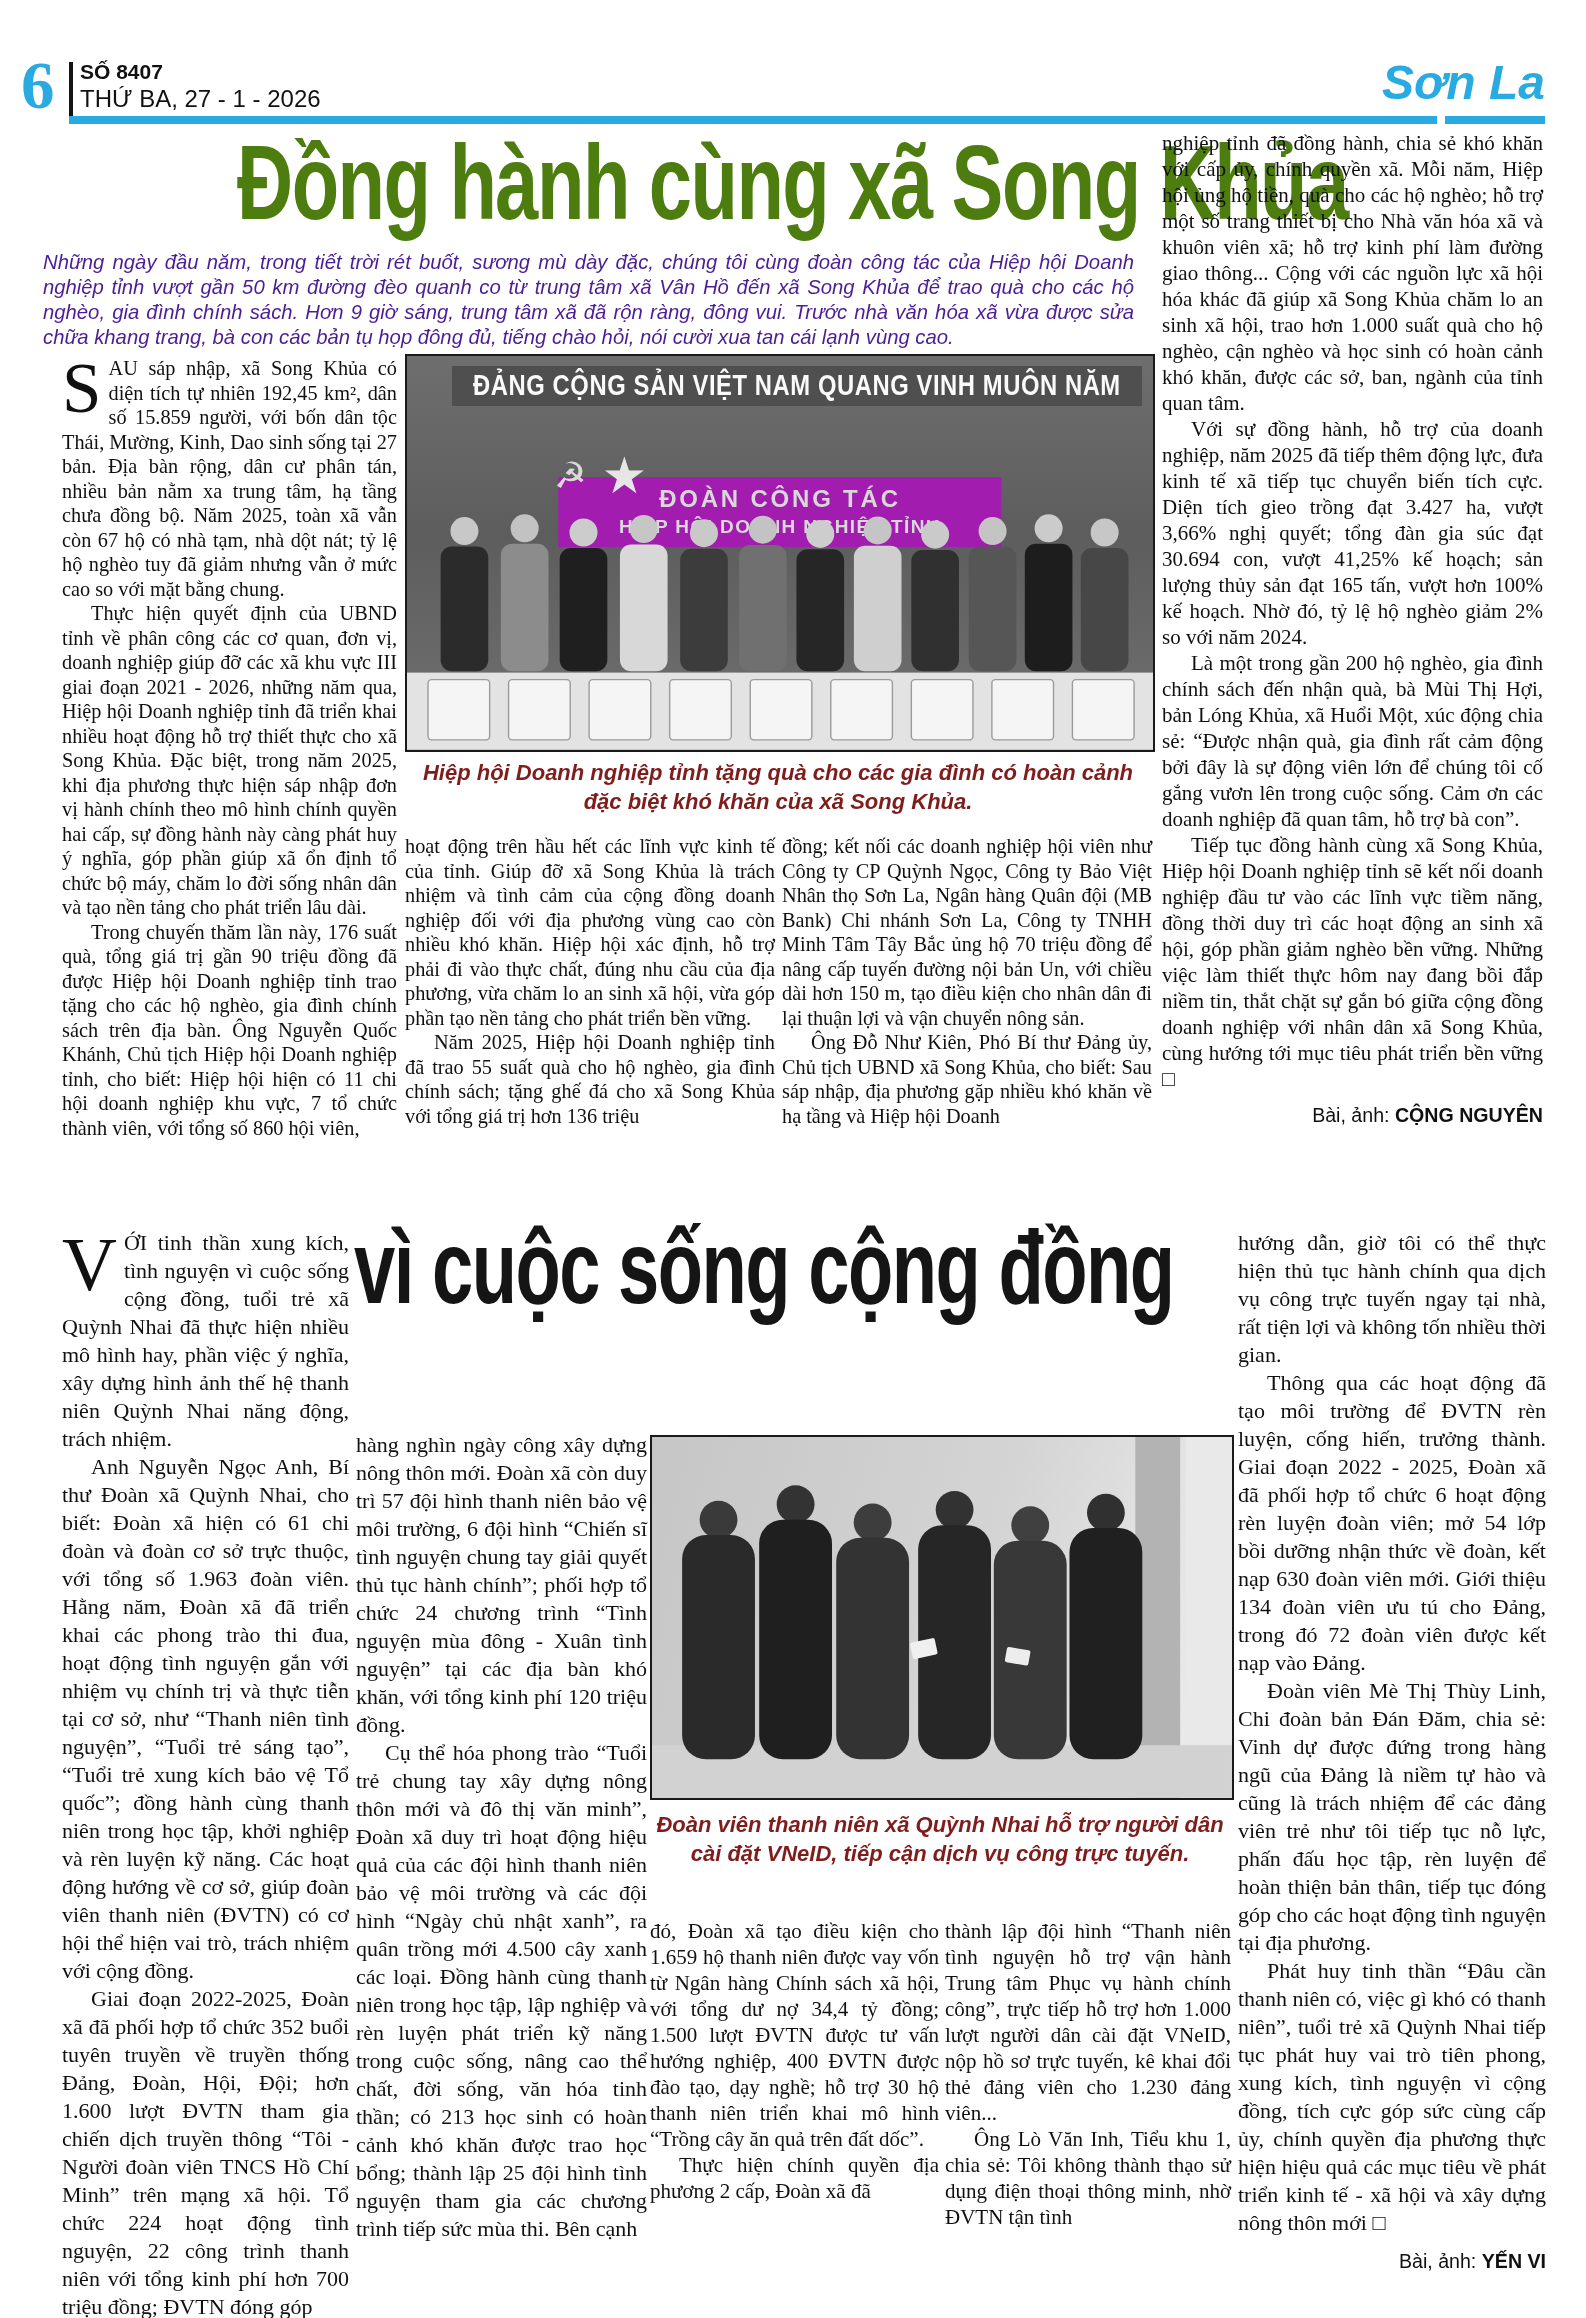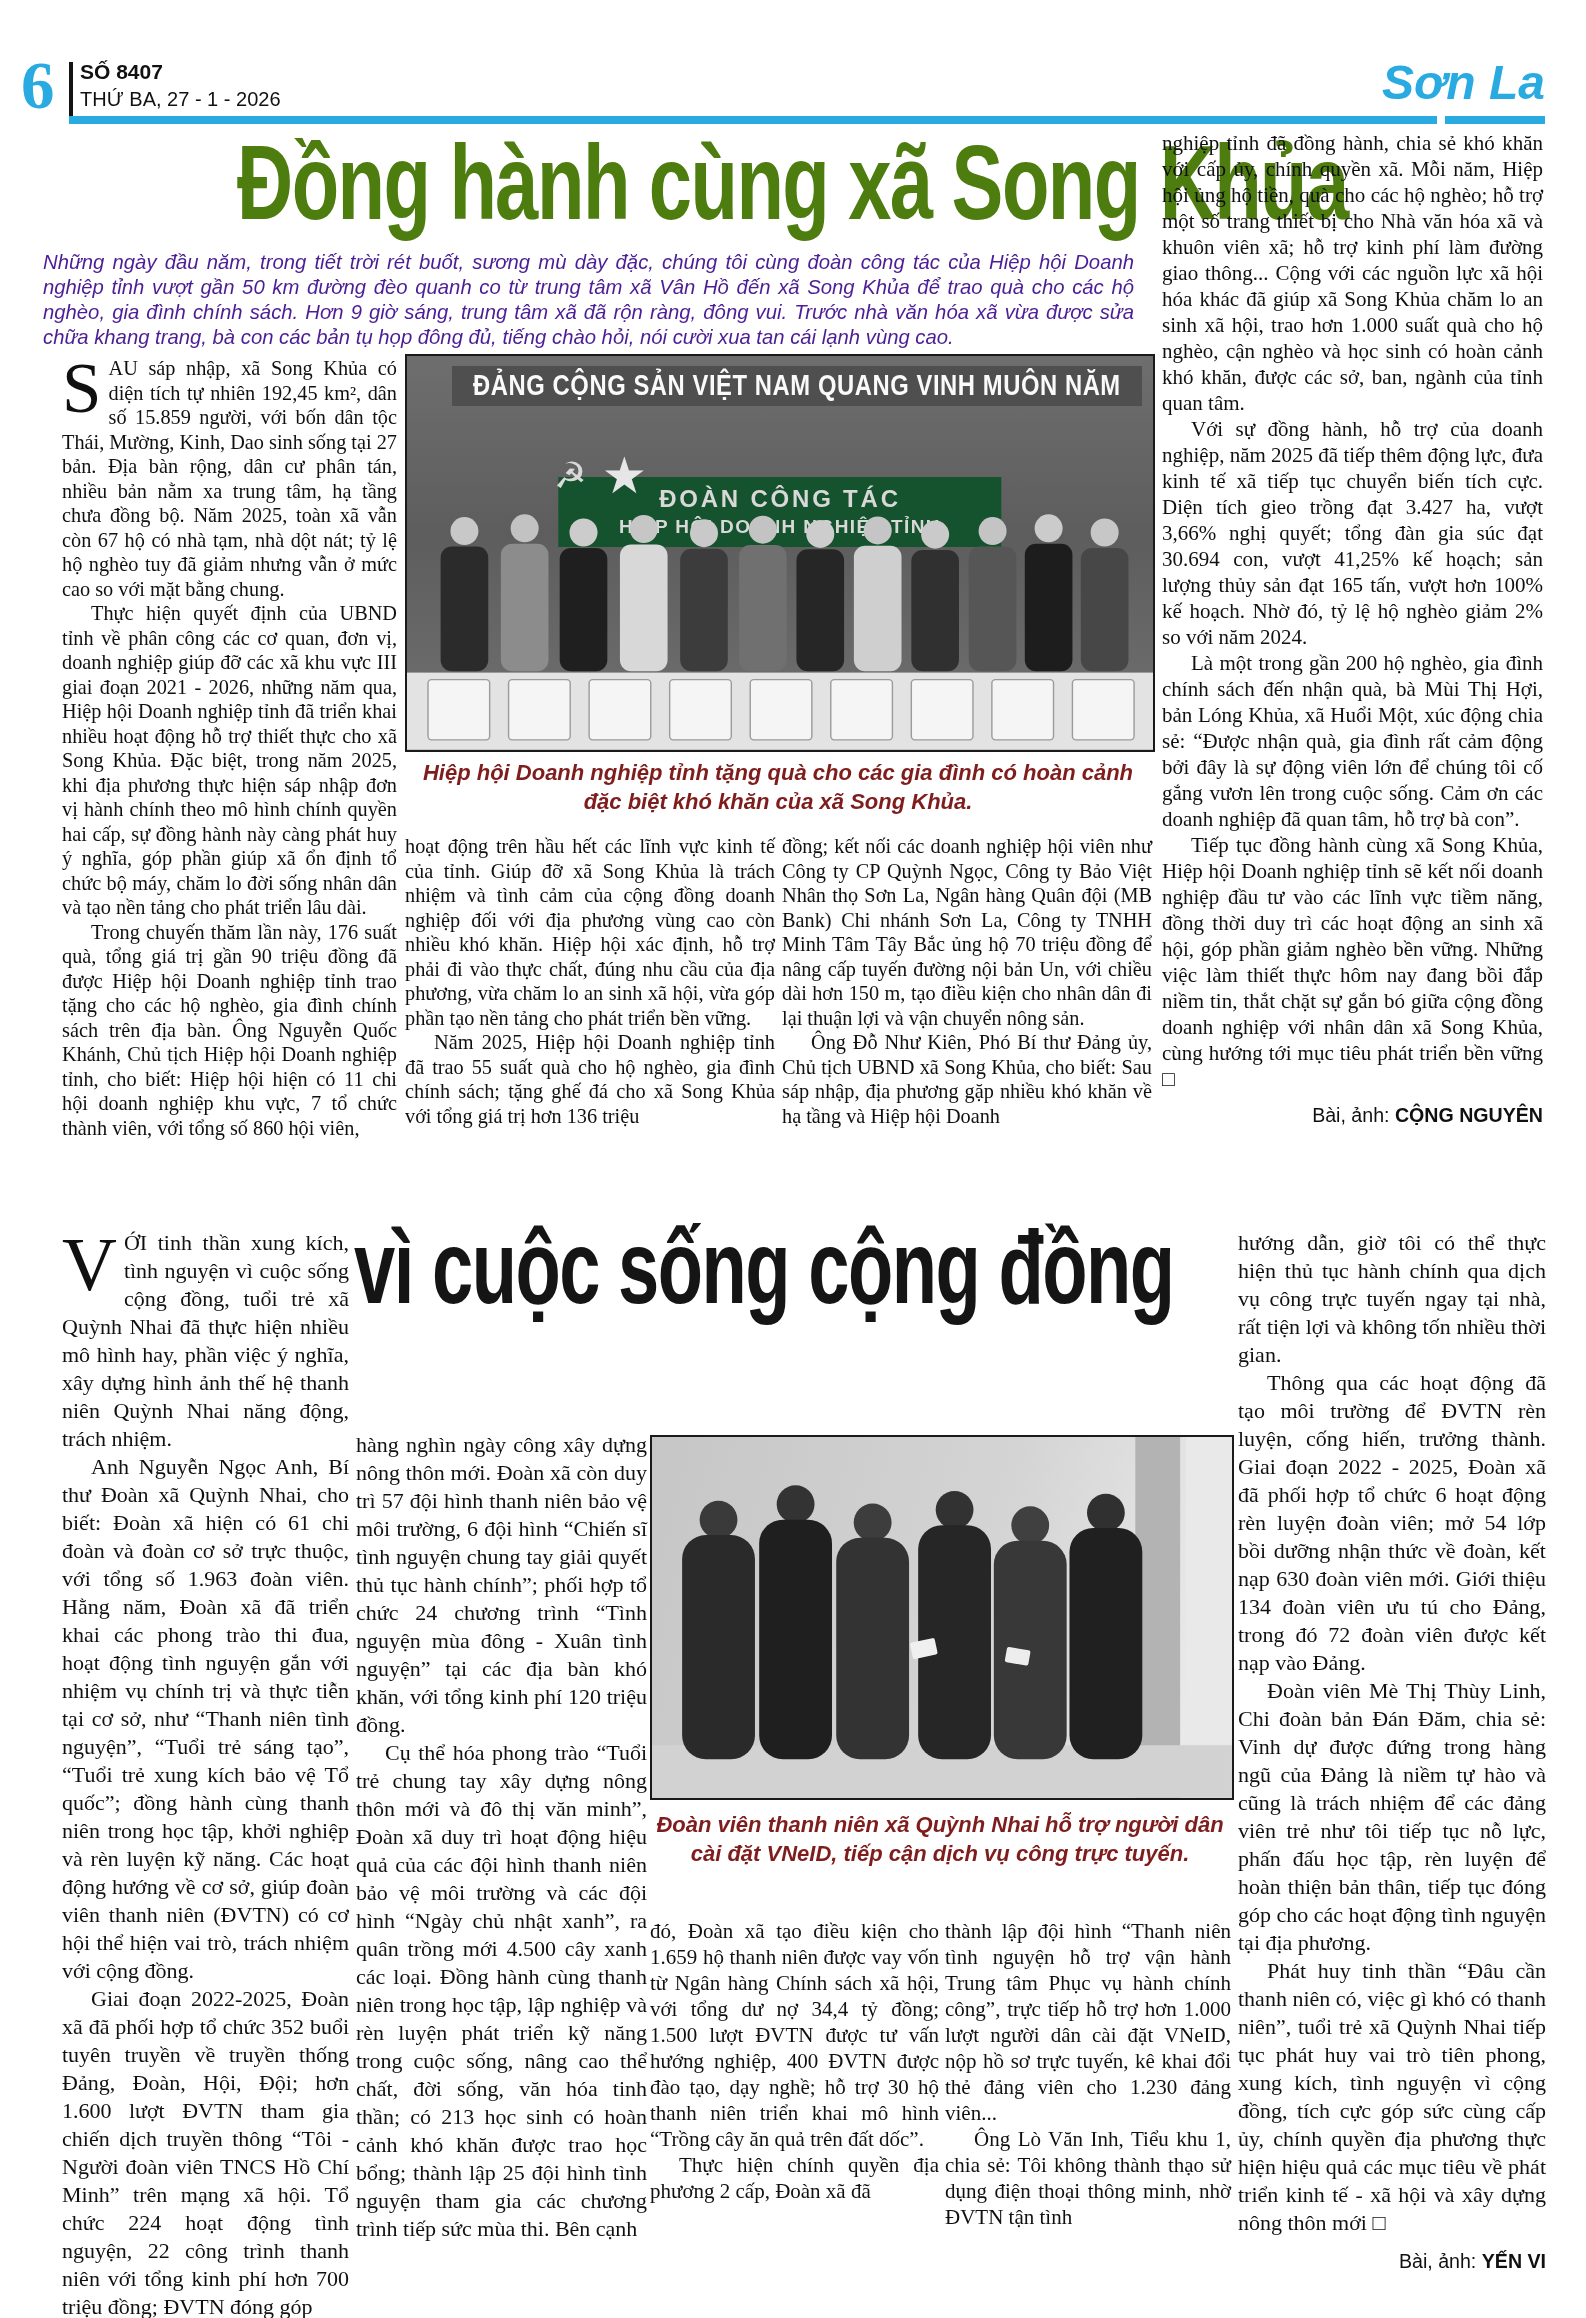--- a/index.html
+++ b/index.html
@@ -7,21 +7,21 @@
         font-family:"Liberation Serif",serif;color:#101010;}
   .abs{position:absolute;}
 
   
   .pagenum{left:21px;top:52px;font-family:"Liberation Serif",serif;font-weight:bold;
            font-size:67px;line-height:67px;color:#29ABE2;}
   .hvline{left:69px;top:62px;width:3.5px;height:55px;background:#141414;}
   .issue{left:80px;top:59px;font-family:"Liberation Sans",sans-serif;font-weight:bold;
          font-size:21px;line-height:25px;color:#111;}
   .hdate{left:80px;top:87px;font-family:"Liberation Sans",sans-serif;
-         font-size:20px;line-height:24px;color:#111;}
+         font-size:24px;line-height:24px;color:#111;}
   .masthead{right:42px;top:55px;font-family:"Liberation Sans",sans-serif;font-weight:bold;
             font-style:italic;font-size:48px;line-height:56px;color:#29ABE2;}
   .blue-rule{background:#29ABE2;height:7.7px;top:116px;}
   .rule-main{left:69px;width:1368px;}
   .rule-right{left:1445px;width:100px;}
 
   
   .h1{left:42px;top:130px;width:1106px;text-align:center;color:#4d7c0f;white-space:nowrap;
       font-family:"Liberation Sans",sans-serif;font-weight:bold;font-size:105px;line-height:105px;}
   .h1 .squeeze{display:inline-block;transform:scaleX(0.74);transform-origin:50% 50%;letter-spacing:-2.1px;}
@@ -50,21 +50,21 @@
   .byline .nm{font-weight:bold;}
 
   
   .photo{border:2.1px solid #1a1a1a;overflow:hidden;}
   .photo1-bg{position:absolute;inset:0;background:linear-gradient(180deg,#6e6e6e 0%,#5d5d5d 45%,#6a6a6a 80%,#8a8a8a 100%);}
   .p1banner{position:absolute;top:9.8px;left:45px;right:11.2px;height:40px;background:#4f4f4f;
             display:flex;align-items:center;justify-content:center;z-index:2;}
   .p1banner .t{color:#fafafa;font-family:"Liberation Sans",sans-serif;font-weight:bold;
                font-size:29px;white-space:nowrap;letter-spacing:0.7px;transform:scaleX(0.82);}
   .p1sign{position:absolute;top:121px;left:50%;transform:translateX(-50%);width:435px;
-          background:#14532d;color:#d8d8d8;text-align:center;padding:8.4px 4.2px;z-index:1;}
+          background:#a21caf;color:#d8d8d8;text-align:center;padding:8.4px 4.2px;z-index:1;}
   .p1sign .s1{font-family:"Liberation Sans",sans-serif;font-weight:bold;font-size:24px;
               letter-spacing:2.8px;white-space:nowrap;}
   .p1sign .s2{font-family:"Liberation Sans",sans-serif;font-weight:bold;font-size:19px;
               letter-spacing:1.4px;white-space:nowrap;margin-top:2.8px;}
   .photo-svg{position:absolute;inset:0;z-index:3;}
   .photo2-bg{position:absolute;inset:0;background:linear-gradient(105deg,#c6c6c6 0%,#d4d4d4 55%,#efefef 100%);}
 </style>
 </head>
 <body>
 

